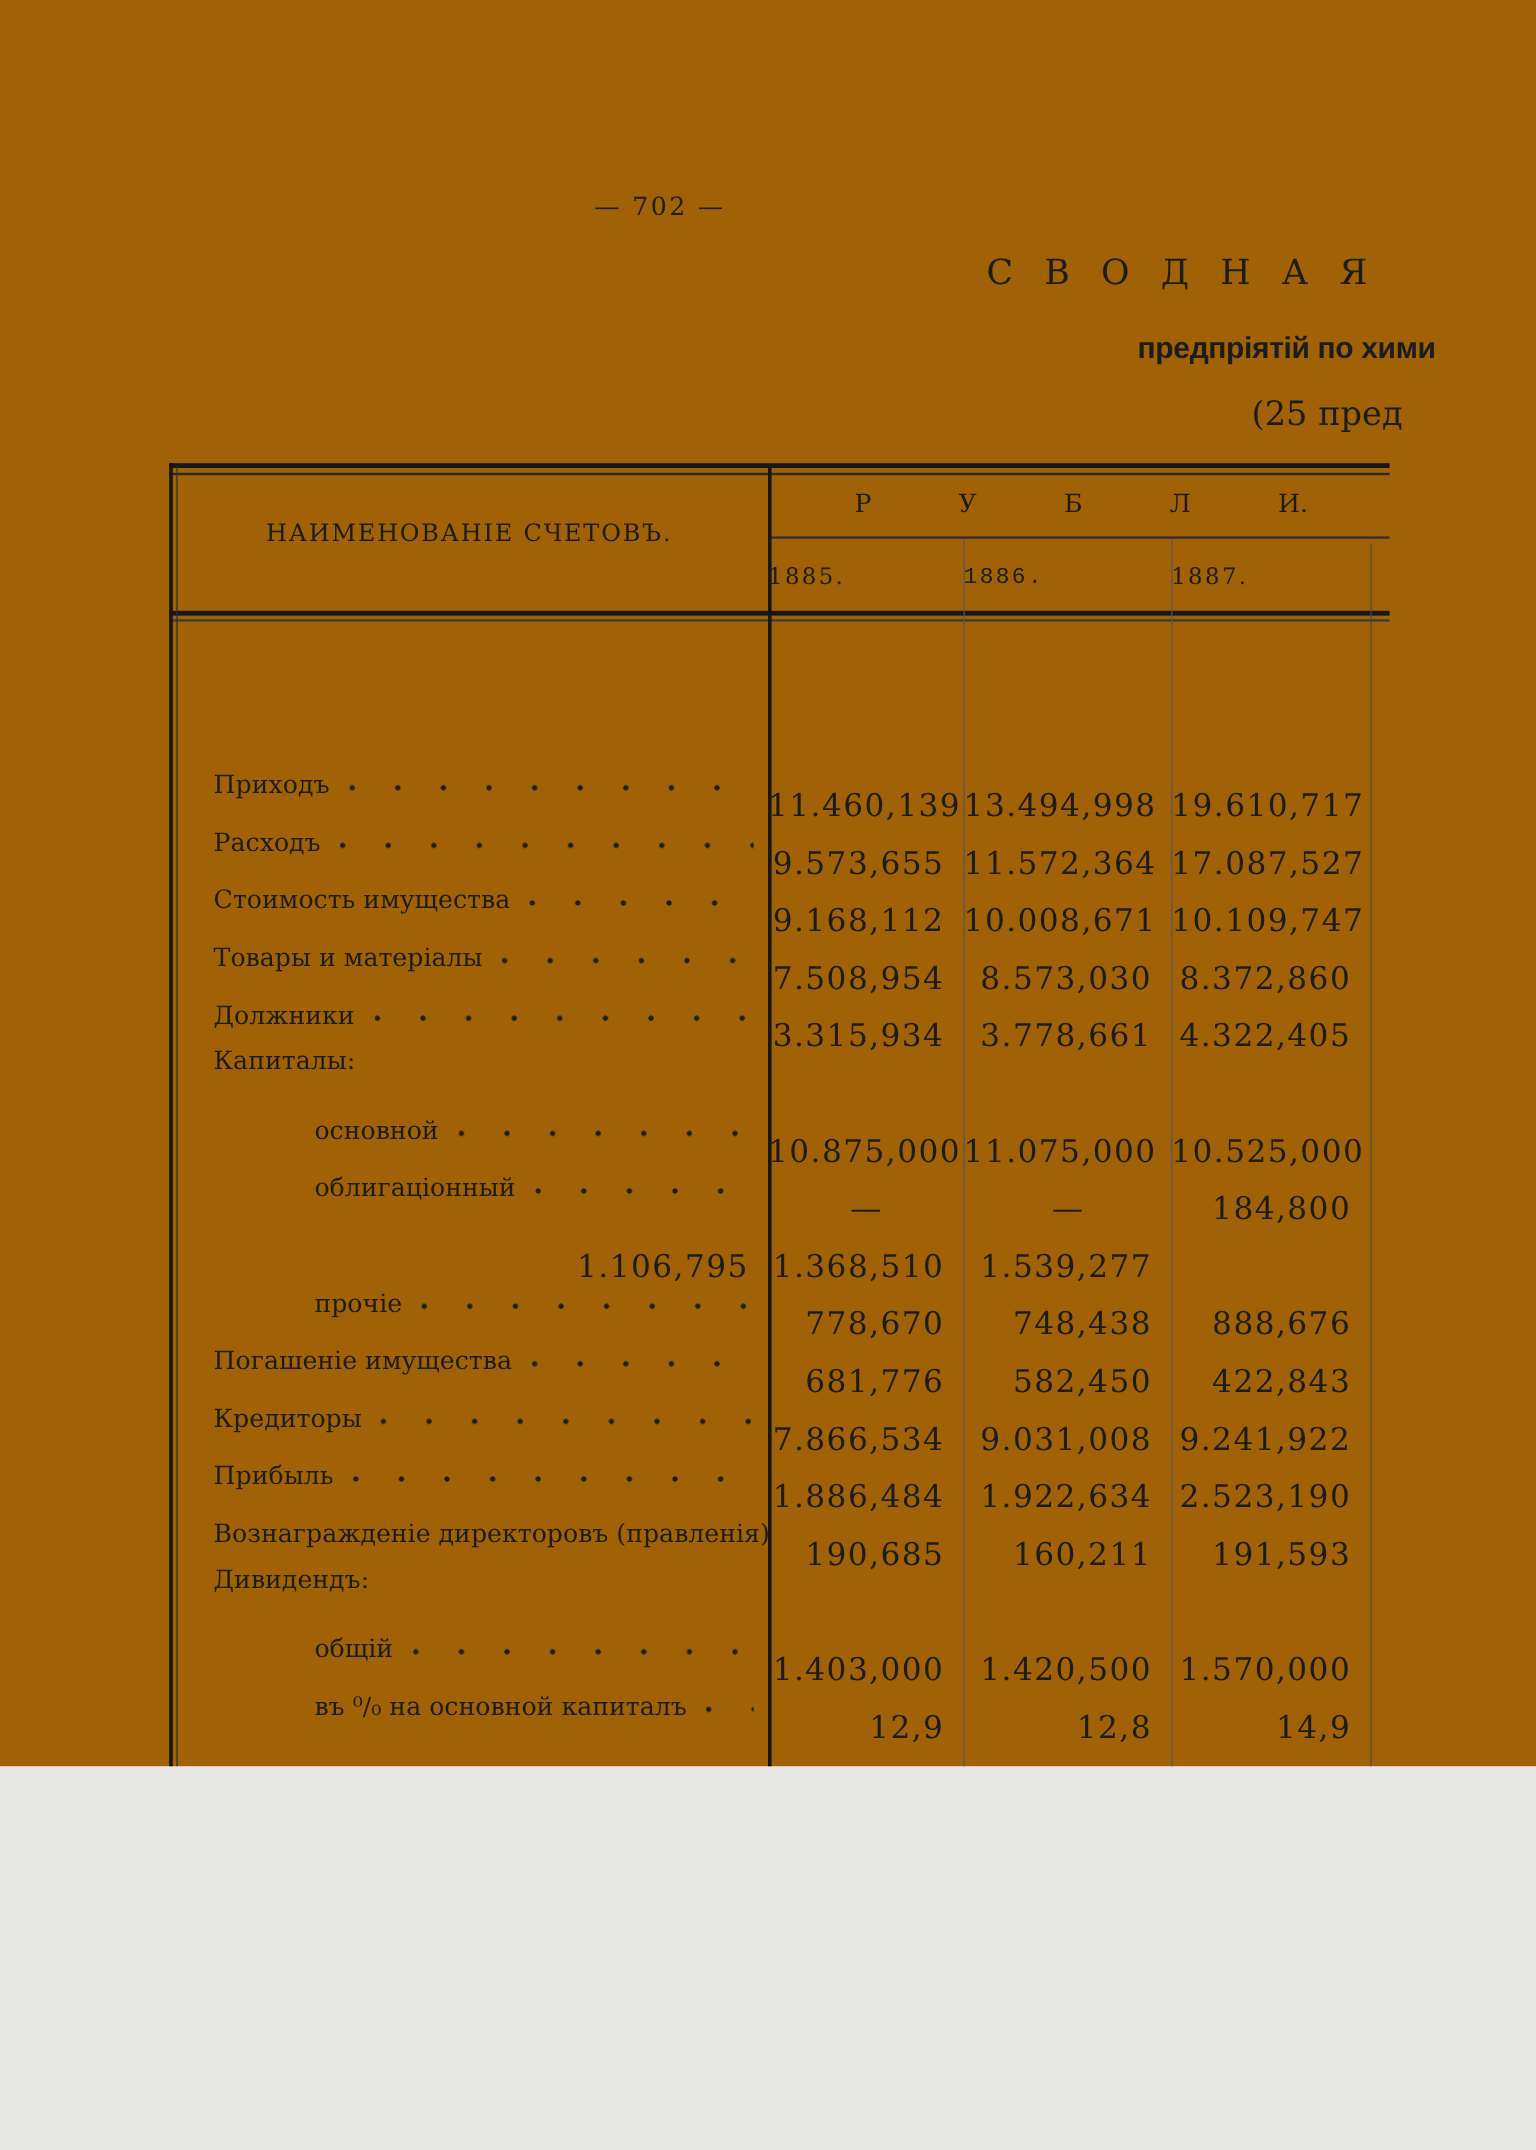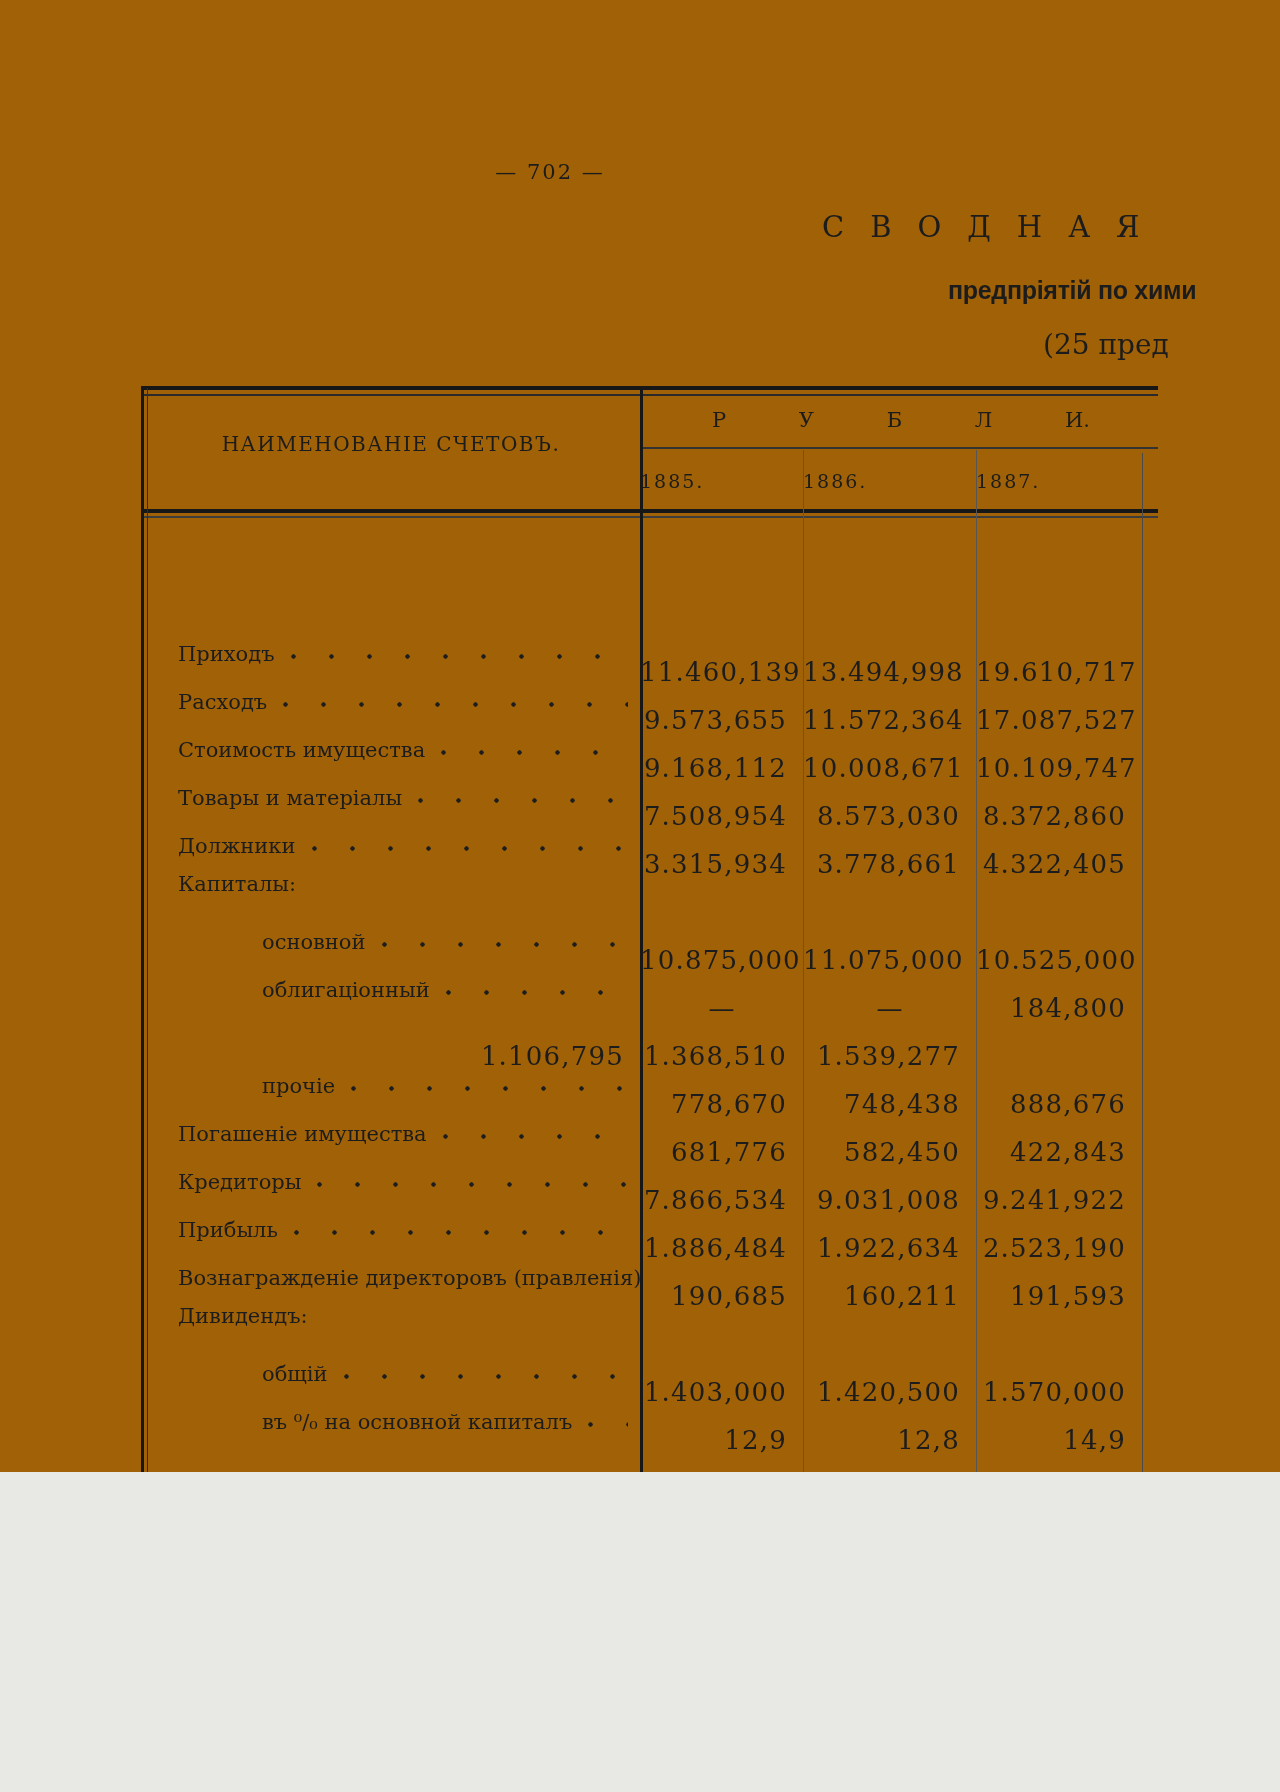--- a/index.html
+++ b/index.html
@@ -40,21 +40,21 @@
   .ruble-row{
     position:absolute;left:712px;top:408px;width:378px;
     display:flex;justify-content:space-between;
     font-size:21px;
   }
   .year-label{
     position:absolute;top:470px;
     font-size:19px;letter-spacing:2px;
   }
   .y1885{left:640px;width:163px;}
-  .y1886{left:803px;width:173px;}
+  .y1886{left:803px;width:173px;font-family:Liberation Mono, monospace;}
   .y1887{left:976px;width:166px;}
   
   .rows{
     position:absolute;left:142px;top:516px;width:1000px;
     padding-top:104px;
   }
   .trow{
     display:grid;
     grid-template-columns:498px 163px 173px 166px;
     height:48px;

